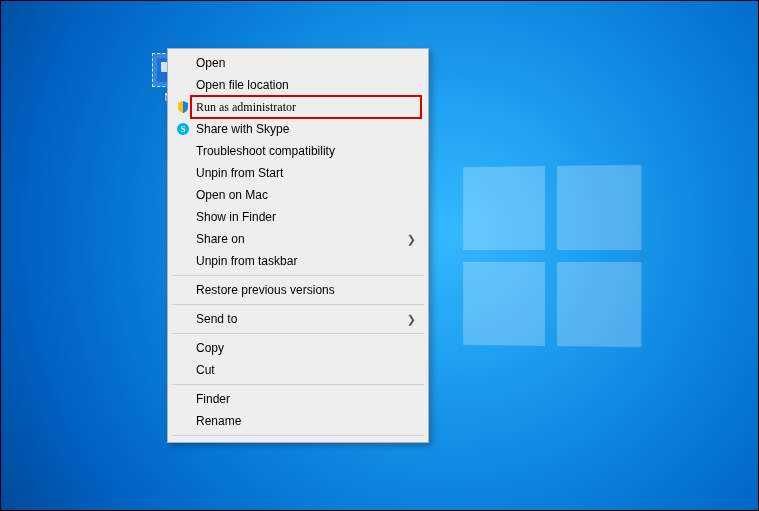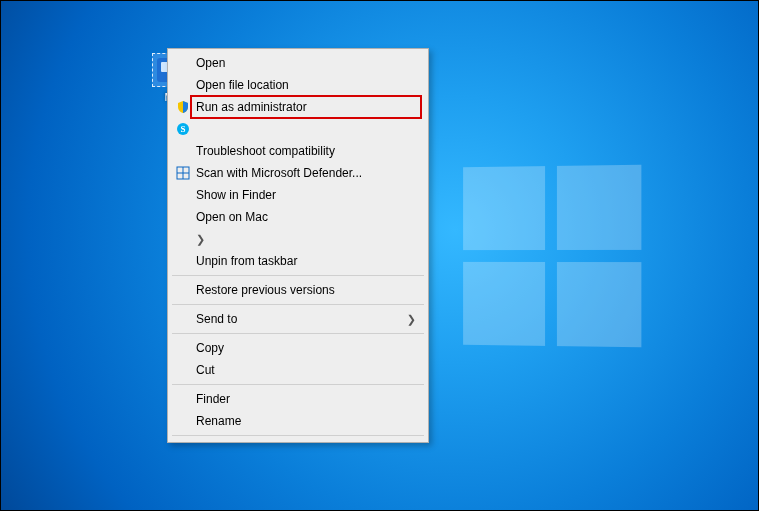--- a/index.html
+++ b/index.html
@@ -97,20 +97,21 @@
     font-size: 11px;
     padding-right: 4px;
   }
   .menu-sep {
     height: 1px;
     background: #cfcfcf;
     margin: 3px 2px;
   }
   .highlight {
     position: relative;
+    font-family: Liberation Serif, serif;
   }
   .highlight::after {
     content: "";
     position: absolute;
     left: 20px;
     right: 4px;
     top: -1px;
     bottom: -1px;
     border: 2px solid #d60000;
     pointer-events: none;
@@ -163,51 +164,47 @@
         <span class="label">Run as administrator</span>
       </div>
 
       <div class="menu-item">
         <span class="iconcol">
           <svg width="14" height="14" viewBox="0 0 14 14">
             <circle cx="7" cy="7" r="6" fill="#00aff0"></circle>
             <text x="7" y="10" font-size="9" font-weight="bold" fill="#fff" text-anchor="middle" font-family="Segoe UI">S</text>
           </svg>
         </span>
+        <span class="label">Share with Skype</span>
       </div>
 
       <div class="menu-item">
         <span class="iconcol"></span>
         <span class="label">Troubleshoot compatibility</span>
       </div>
 
-
-      <div class="menu-item">
-        <span class="iconcol">
-          <svg width="14" height="14" viewBox="0 0 14 14">
-            <rect x="1" y="1" width="12" height="12" fill="none" stroke="#0a66c2" stroke-width="1"></rect>
-            <line x1="7" y1="1" x2="7" y2="13" stroke="#0a66c2" stroke-width="1"></line>
-            <line x1="1" y1="7" x2="13" y2="7" stroke="#0a66c2" stroke-width="1"></line>
-          </svg>
-        </span>
-        <span class="label">Scan with Microsoft Defender...</span>
+      <div class="menu-item">
+        <span class="iconcol"></span>
+        <span class="label">Unpin from Start</span>
+      </div>
+
+
+      <div class="menu-item">
+        <span class="iconcol"></span>
+        <span class="label">Open on Mac</span>
       </div>
 
       <div class="menu-item">
         <span class="iconcol"></span>
         <span class="label">Show in Finder</span>
       </div>
 
       <div class="menu-item">
         <span class="iconcol"></span>
-        <span class="label">Open on Mac</span>
-      </div>
-
-      <div class="menu-item">
-        <span class="iconcol"></span>
+        <span class="label">Share on</span>
         <span class="arrow">❯</span>
       </div>
 
       <div class="menu-item">
         <span class="iconcol"></span>
         <span class="label">Unpin from taskbar</span>
       </div>
 
       <div class="menu-sep"></div>
 

